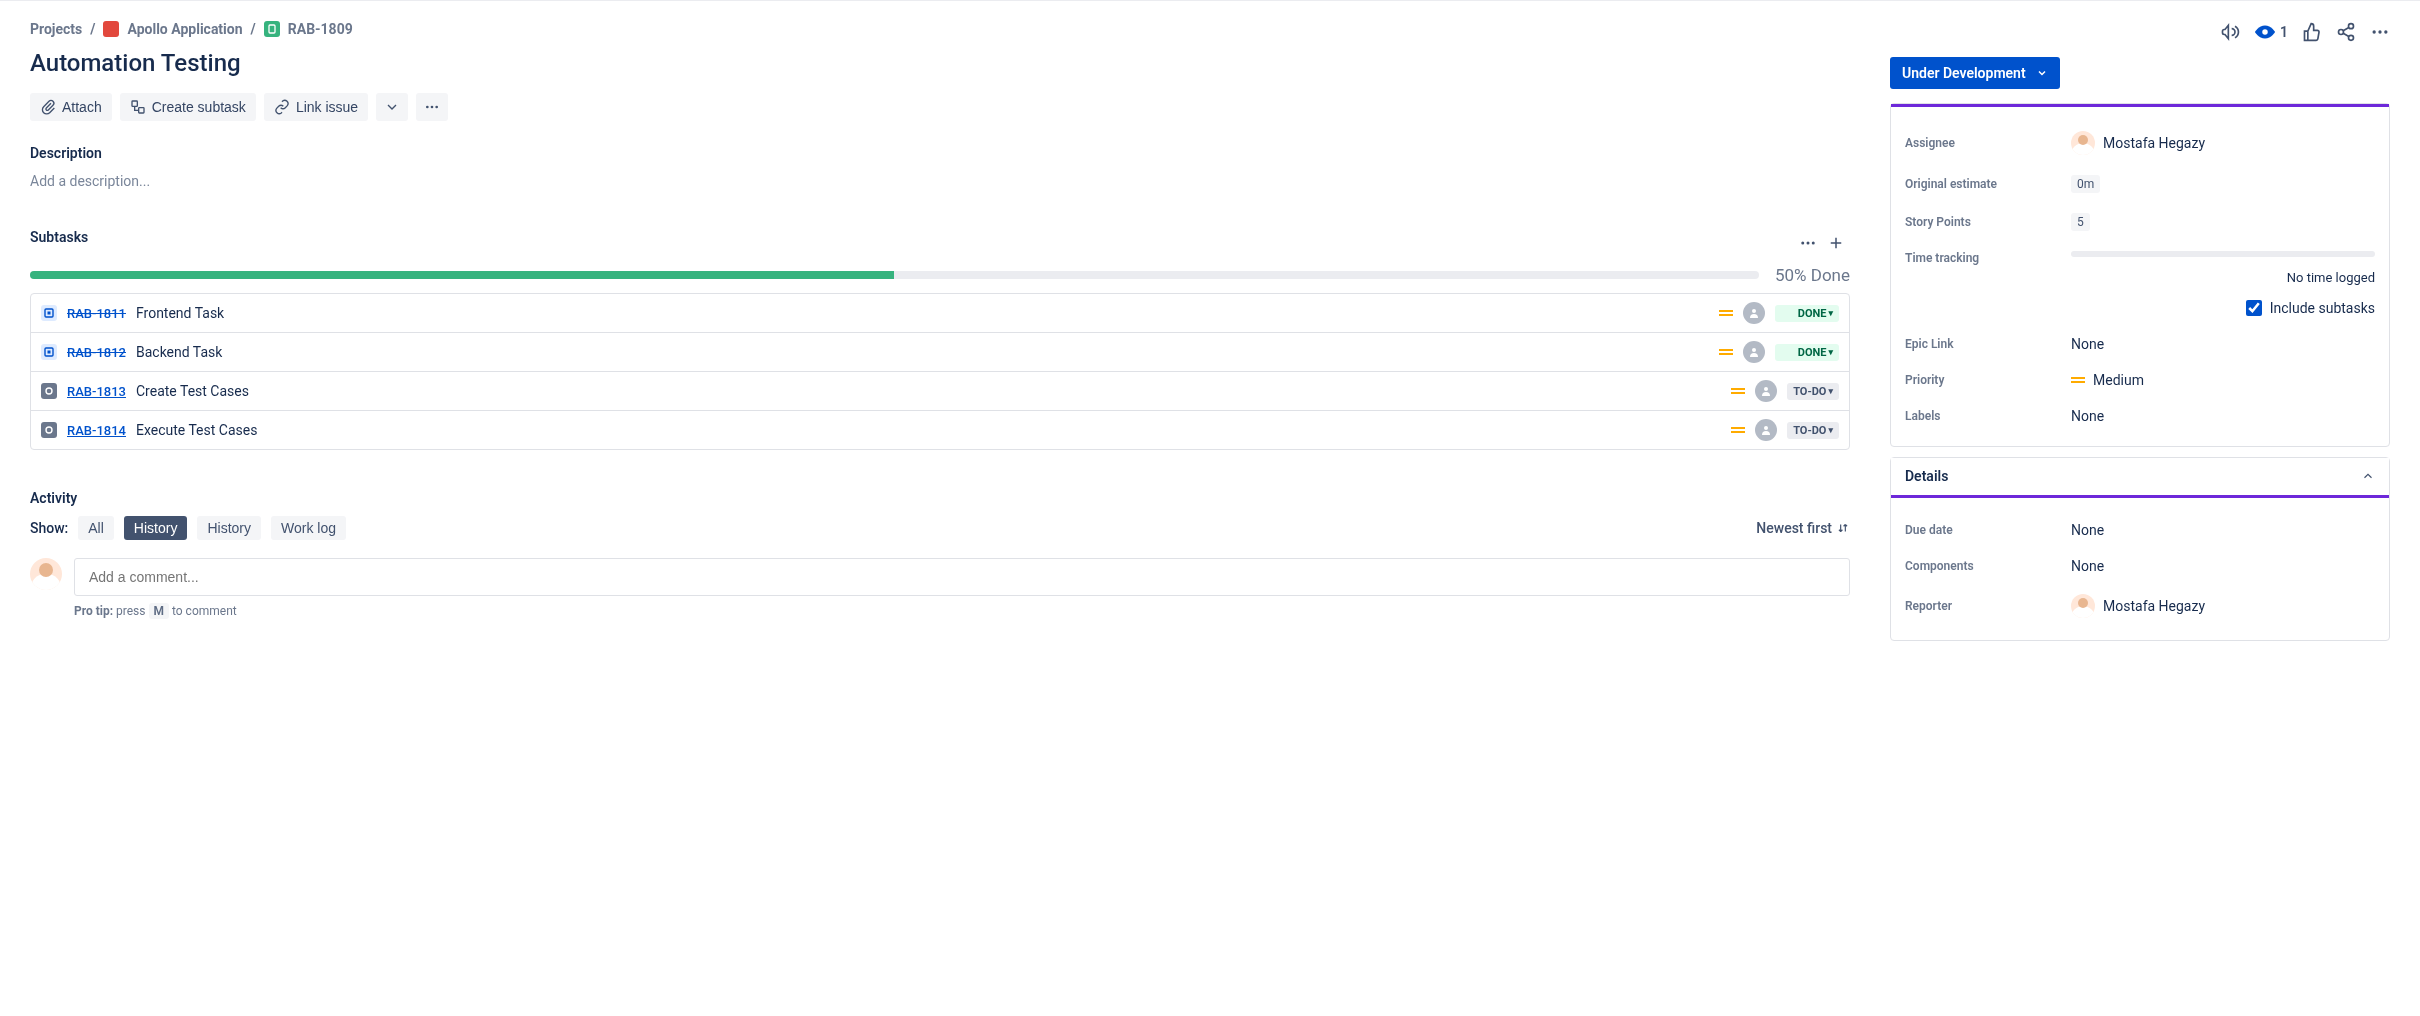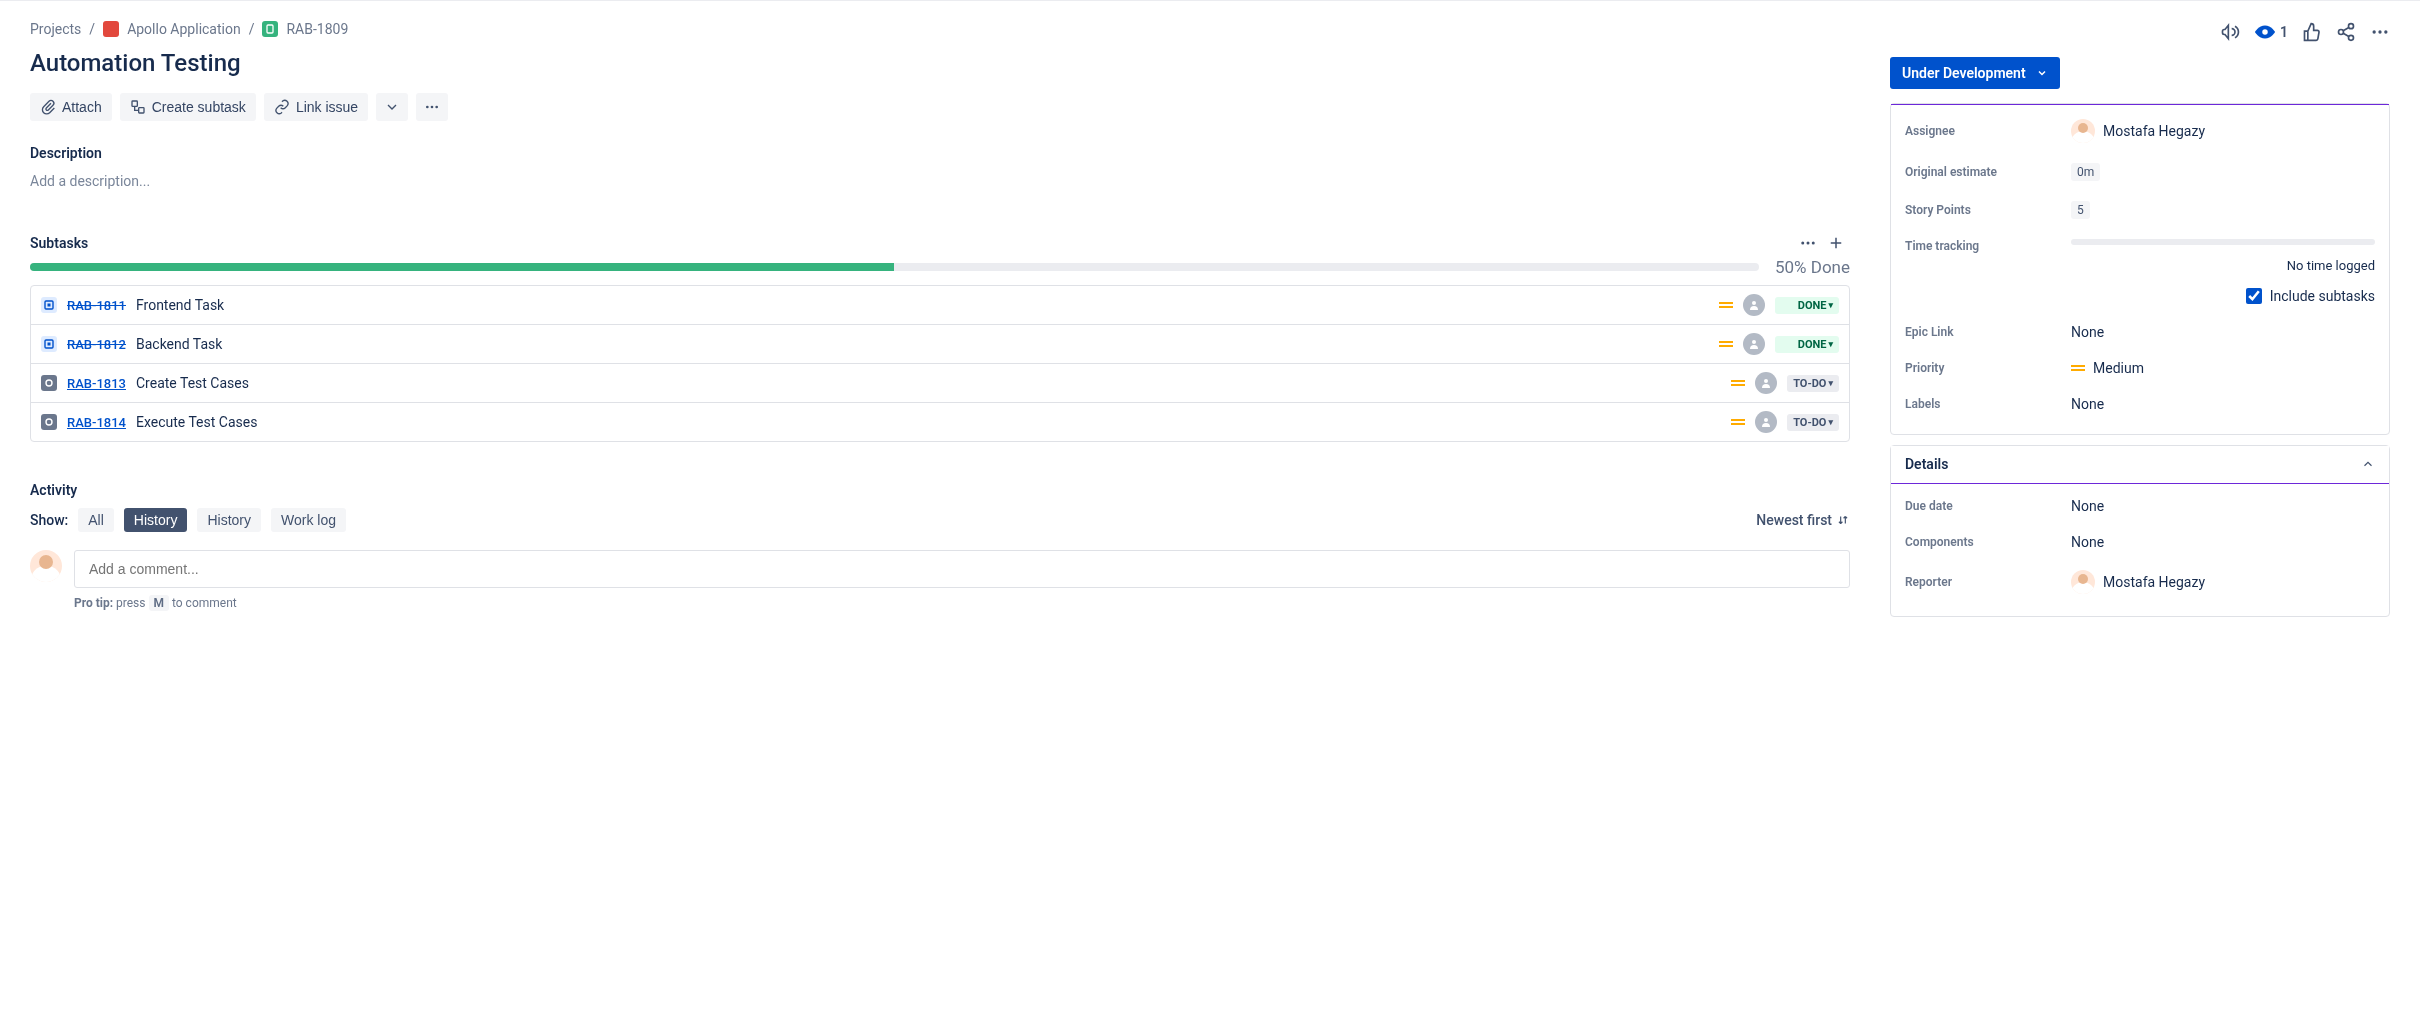--- a/index.html
+++ b/index.html
@@ -2,41 +2,41 @@
 <html><head>
 <meta charset="utf-8">
 <style>
 * { box-sizing: border-box; margin: 0; padding: 0; }
 body { font-family: -apple-system, BlinkMacSystemFont, "Segoe UI", Roboto, sans-serif; background: #fff; color: #172b4d; font-size: 14px; }
 .page { display: flex; padding: 20px 30px; gap: 40px; border-top: 1px solid #ebecf0; }
 .main-col { flex: 1; min-width: 0; }
 .side-col { width: 500px; flex-shrink: 0; }
 
 
-.breadcrumb { display: flex; align-items: center; gap: 8px; color: #6b778c; margin-bottom: 12px; }
+.breadcrumb { display: flex; align-items: center; gap: 8px; color: #6b778c; margin-bottom: 12px; font-weight: bold; }
 .breadcrumb a { color: #6b778c; text-decoration: none; }
 .proj-icon { width: 16px; height: 16px; background: #e2483d; border-radius: 3px; display: inline-flex; align-items: center; justify-content: center; color:#fff; font-size:9px; font-weight:700; }
 .type-icon-green { width: 16px; height: 16px; background: #36b37e; border-radius: 3px; display: inline-flex; align-items:center; justify-content:center; color:#fff; font-size:10px; }
 
 
 .issue-title { font-size: 24px; font-weight: 500; color: #172b4d; margin-bottom: 16px; }
 
 
 .toolbar { display: flex; gap: 8px; margin-bottom: 24px; }
 .btn { display: inline-flex; align-items: center; gap: 6px; background: #f4f5f7; border: none; border-radius: 3px; padding: 6px 10px; font-size: 14px; font-weight: 500; color: #344563; cursor: pointer; }
 .btn-caret { width: 32px; justify-content: center; padding: 6px 0; }
 .btn svg { width: 16px; height: 16px; fill: #42526e; }
 
 
 .section-label { font-size: 14px; font-weight: 600; color: #172b4d; margin-bottom: 8px; }
 .placeholder { color: #7a869a; cursor: text; padding: 4px 0; }
 .desc-block { margin-bottom: 36px; }
 
 
-.subtasks-header { display: flex; align-items: center; margin-bottom: 0; }
+.subtasks-header { display: flex; margin-bottom: 8px; }
 .subtasks-header .section-label { margin-bottom: 0; flex: 1; }
 .icon-btn { background: transparent; border: none; width: 28px; height: 28px; display: inline-flex; align-items: center; justify-content: center; cursor: pointer; border-radius: 3px; color: #42526e; }
 .progress-row { display: flex; align-items: center; gap: 16px; margin-bottom: 8px; }
 .progress-bar { flex: 1; height: 8px; background: #ebecf0; border-radius: 4px; overflow: hidden; }
 .progress-fill { height: 100%; background: #36b37e; }
 .progress-pct { color: #6b778c; font-size: 17px; white-space: nowrap; }
 .subtask-list { border: 1px solid #dfe1e6; border-radius: 4px; margin-bottom: 40px; }
 .subtask-row { display: flex; align-items: center; padding: 8px 10px; gap: 10px; border-top: 1px solid #dfe1e6; }
 .subtask-row:first-child { border-top: none; }
 .st-icon { width: 16px; height: 16px; border-radius: 3px; display: inline-flex; align-items:center; justify-content:center; flex-shrink:0; }
@@ -72,21 +72,21 @@
 .header-actions .hact { display:inline-flex; align-items:center; gap:4px; color:#42526e; cursor:pointer; }
 .eye-wrap { display:inline-flex; align-items:center; gap:4px; }
 .eye-wrap .cnt { font-weight:600; }
 
 
 .status-btn { display:inline-flex; align-items:center; gap:10px; background:#0052cc; color:#fff; font-weight:600; padding:8px 12px; border-radius:3px; cursor:pointer; margin-bottom: 14px; }
 
 
 .panel { border:1px solid #dfe1e6; border-radius:4px; margin-bottom: 10px; }
 .panel-header { display:flex; align-items:center; justify-content:space-between; padding:10px 14px; font-weight:600; cursor:pointer; background:#fff; border-bottom:1px solid #fff; }
-.panel-body { padding: 4px 14px 12px; border-top:1px solid #6d28d9; }
+.panel-body { padding: 14px 14px 12px; border-top:3px solid #6d28d9; }
 .field-row { display:flex; align-items:center; padding:10px 0; gap: 16px; }
 .field-label { width: 150px; font-size: 12px; font-weight:600; color:#6b778c; }
 .field-value { flex:1; display:flex; align-items:center; gap:8px; color:#172b4d; }
 .none-val { color:#172b4d; }
 .chip { background:#f4f5f7; border-radius:3px; padding:2px 6px; font-size:12px; color:#42526e; }
 .avatar-sm { width:24px; height:24px; border-radius:50%; background:#ffe7d9; position:relative; overflow:hidden; }
 .avatar-sm::after { content:""; position:absolute; width:10px; height:10px; background:#e8b690; border-radius:50%; top:4px; left:7px; }
 .avatar-sm::before { content:""; position:absolute; width:24px; height:14px; background:#fff; border-radius:12px 12px 0 0; bottom:-2px; left:0; }
 .timetrack-bar { height:6px; background:#ebecf0; border-radius:3px; width:100%; margin-bottom:4px; }
 .timetrack-text { font-size:13px; }

